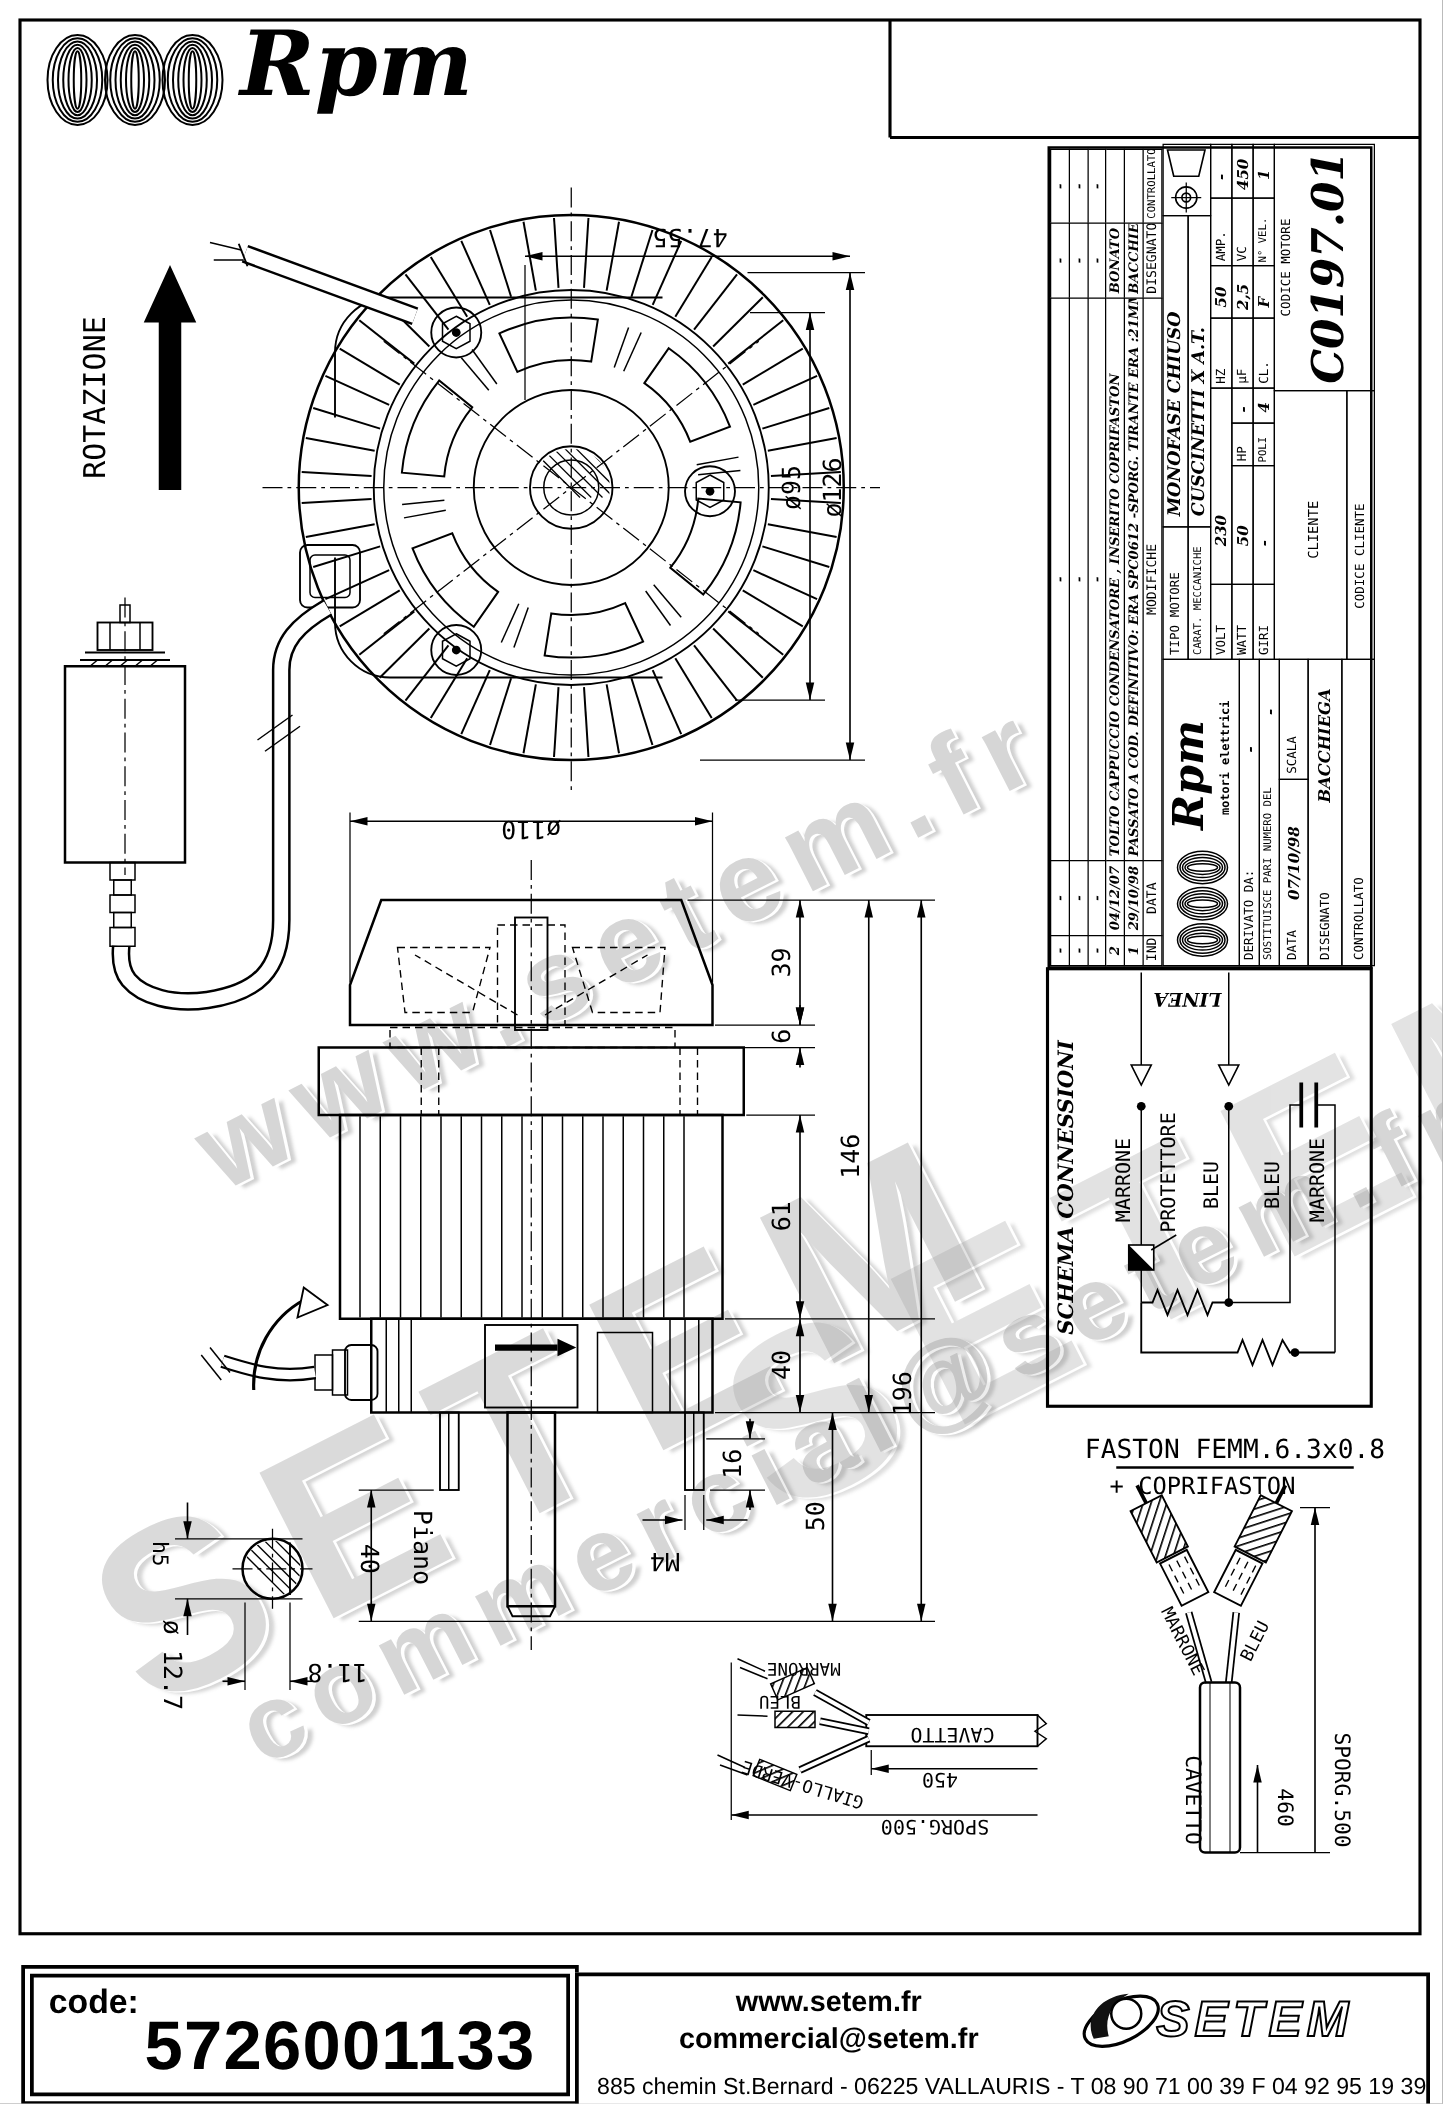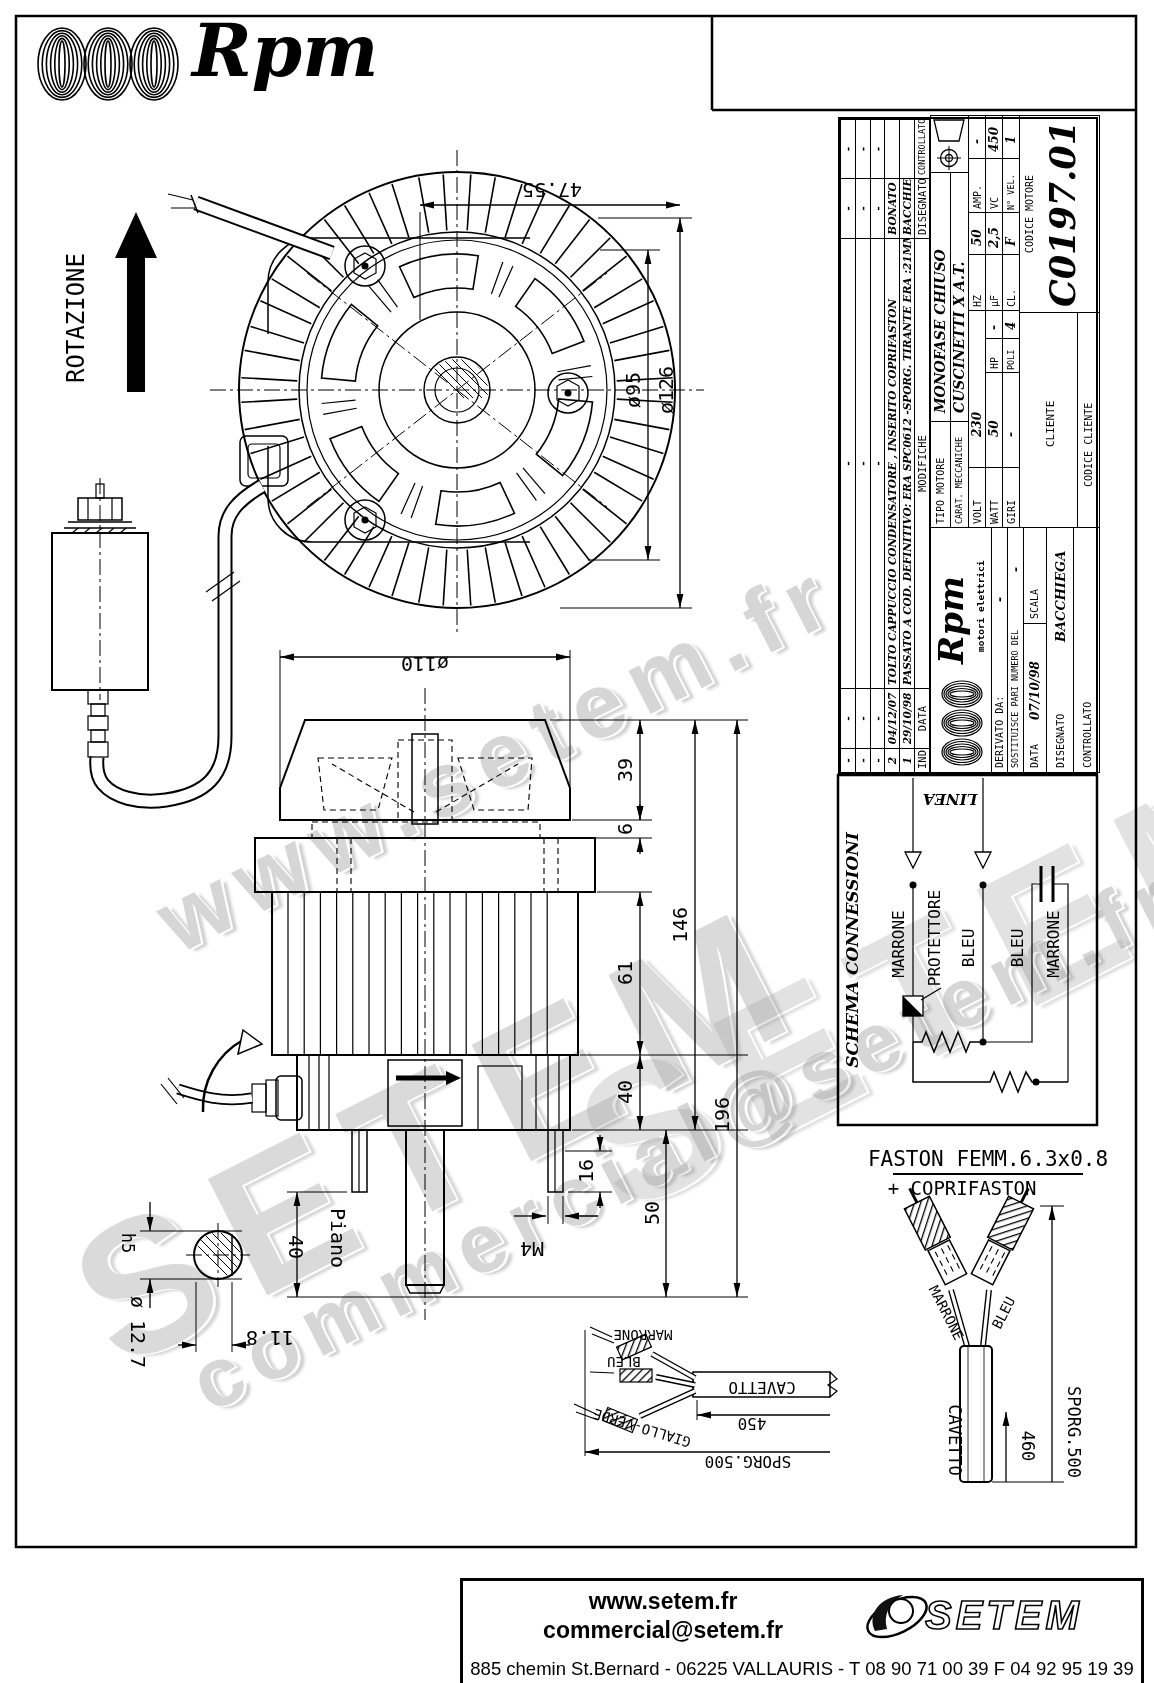--- a/index.html
+++ b/index.html
@@ -42,21 +42,21 @@
   .tb-cell{position:absolute;border:1px solid #000;overflow:hidden;}
   .lbl{font-size:10px;}
   .tb .v{font-size:12px;}
   
   .codebox{position:absolute;left:17px;top:1572px;width:440px;height:106px;border:3px solid #000;z-index:5;background:#fff;}
   .codebox .inner{position:absolute;left:4px;top:4px;right:4px;bottom:4px;border:3px solid #000;}
   .codelbl{position:absolute;left:12px;top:4px;font-size:27px;font-weight:bold;}
   .codeval{position:absolute;left:80px;top:22px;width:330px;text-align:center;font-size:55px;font-weight:bold;letter-spacing:1px;}
   .fright{position:absolute;left:460px;top:1578px;width:678px;height:103px;border:3px solid #000;z-index:5;background:#fff;}
   .fsite{position:absolute;left:0;top:6px;width:400px;text-align:center;font-size:23px;font-weight:bold;line-height:29px;}
-  .faddr{position:absolute;left:0;bottom:4px;width:100%;text-align:center;font-size:18.5px;}
+  .faddr{position:absolute;left:0;bottom:4px;width:100%;text-align:right;font-size:18.5px;}
   .flogo{position:absolute;right:10px;top:2px;}
   
   .brand-script{position:absolute;left:192px;top:8px;font-family:"DejaVu Serif",serif;
       font-style:italic;font-weight:bold;font-size:72px;z-index:4;}
   .refbox{position:absolute;left:712px;top:16px;width:424px;height:92px;z-index:4;
       display:flex;align-items:center;justify-content:center;}
   .refbox .u{font-size:42px;font-weight:bold;font-style:italic;border-bottom:4px solid #000;padding:0 10px 2px 10px;}
   .headsvg{position:absolute;left:36px;top:20px;z-index:4;}
 </style>
 </head>
@@ -742,20 +742,26 @@
     </div>
     <div class="tb-cell" style="left:245px;top:237px;width:216px;height:23px;">
       <span class="lbl" style="position:absolute;left:40px;top:5px;">CODICE CLIENTE</span>
     </div>
     <div class="tb-cell" style="left:460px;top:179px;width:198px;height:81px;">
       <div class="lbl" style="position:absolute;left:0;top:4px;width:100%;text-align:center;">CODICE MOTORE</div>
       <div class="cad" style="position:absolute;left:0;top:22px;width:100%;text-align:center;font-size:35px;">C0197.01</div>
     </div>
   </div>
 
+  <div class="codebox">
+    <div class="inner">
+      <div class="codelbl">code:</div>
+      <div class="codeval">5726001133</div>
+    </div>
+  </div>
   <div class="fright">
     <div class="fsite">
       <div>www.setem.fr</div>
       <div>commercial@setem.fr</div>
     </div>
     <div class="flogo">
       <svg width="270" height="66">
         <ellipse cx="36" cy="34" rx="32" ry="16" transform="rotate(-26 36 34)" fill="none" stroke="#000" stroke-width="2.5"></ellipse>
         <path d="M14,48 C6,32 18,14 42,12 C28,20 22,32 26,46 Z" fill="#111"></path>
         <circle cx="40" cy="28" r="12" fill="#fff" stroke="#000" stroke-width="2"></circle>

